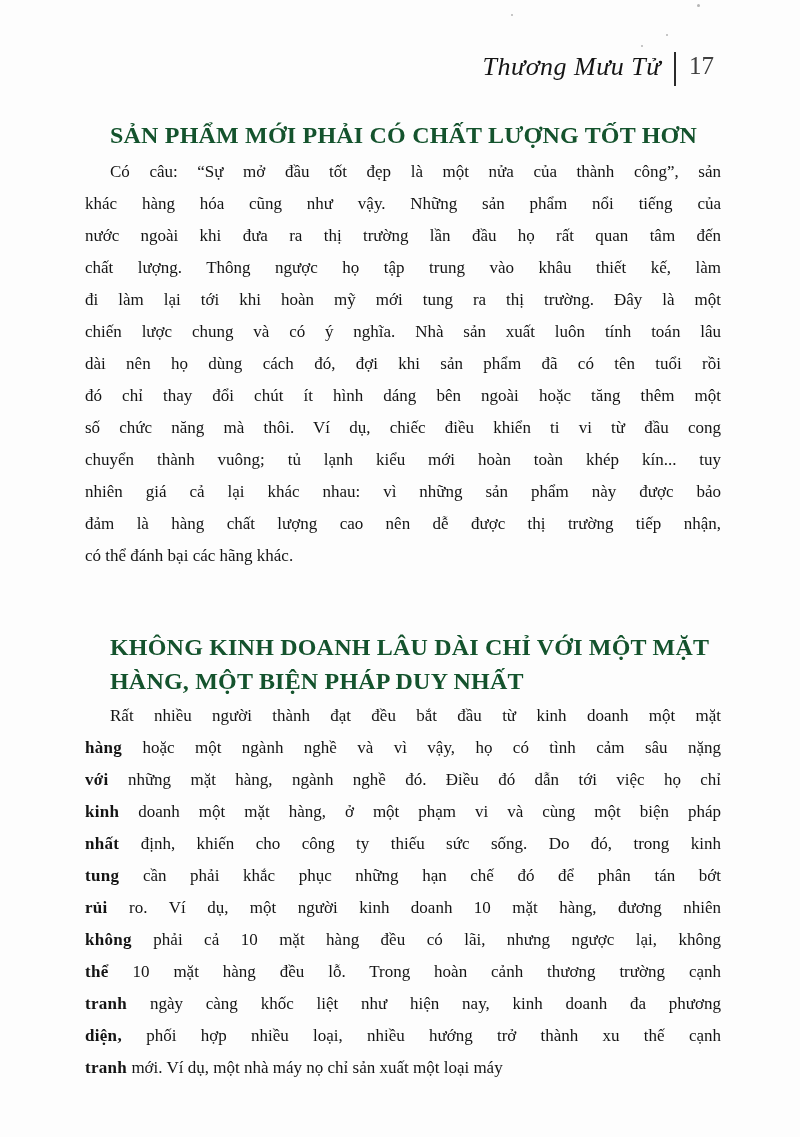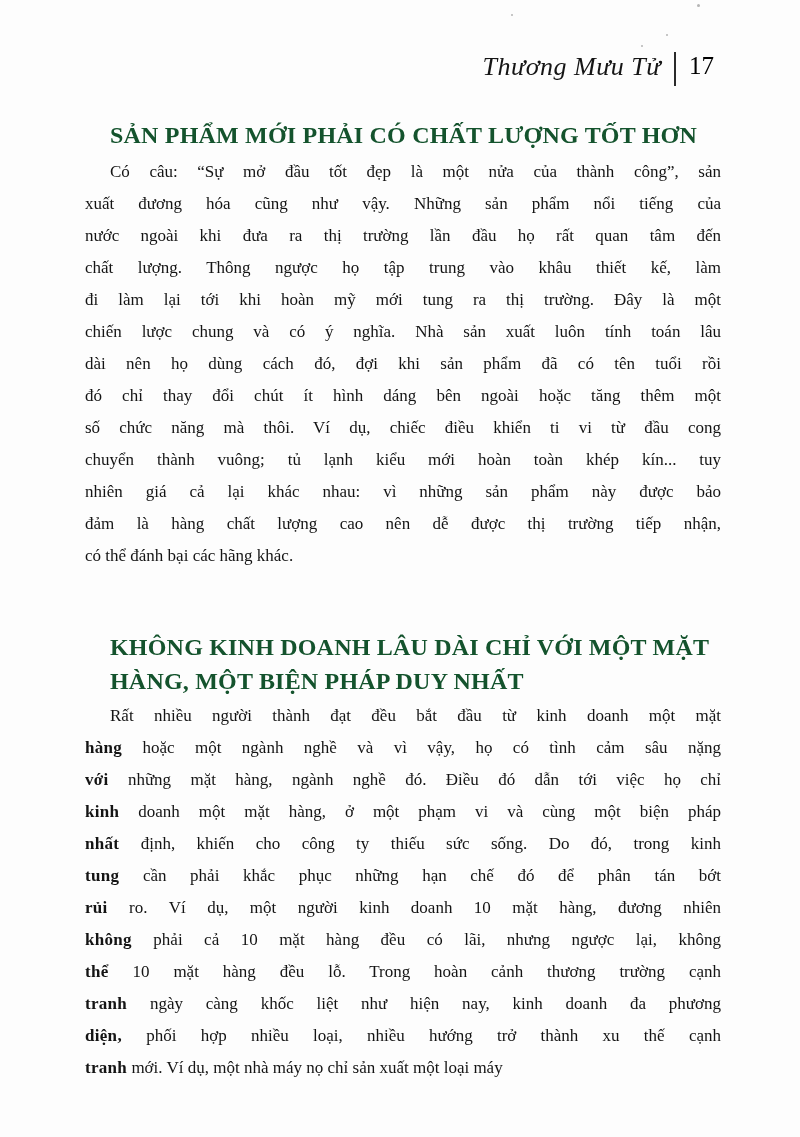--- a/index.html
+++ b/index.html
@@ -28,21 +28,21 @@
     letter-spacing: 0.5px;
     color: #151515;
   }
   .header-divider {
     width: 2px;
     height: 34px;
     background: #2a2a2a;
   }
   .page-number {
     font-size: 25px;
-    color: #000000;
+    color: #404040;
   }
   
   .heading {
     position: absolute;
     left: 110px;
     right: 60px;
     font-weight: 700;
     font-size: 24px;
     line-height: 34px;
     color: #14532d;
@@ -99,21 +99,21 @@
     <span class="header-divider"></span>
     <span class="page-number">17</span>
   </div>
 
   <div id="heading-1" class="heading">
       <div class="tline last">SẢN PHẨM MỚI PHẢI CÓ CHẤT LƯỢNG TỐT HƠN</div>
     </div>
 
   <div id="para-1" class="para">
       <div class="tline first">Có câu: “Sự mở đầu tốt đẹp là một nửa của thành công”, sản</div>
-      <div class="tline">xuất đương hóa cũng như vậy. Những sản phẩm nổi tiếng của</div>
+      <div class="tline">khác hàng hóa cũng như vậy. Những sản phẩm nổi tiếng của</div>
       <div class="tline">nước ngoài khi đưa ra thị trường lần đầu họ rất quan tâm đến</div>
       <div class="tline">chất lượng. Thông ngược họ tập trung vào khâu thiết kế, làm</div>
       <div class="tline">đi làm lại tới khi hoàn mỹ mới tung ra thị trường. Đây là một</div>
       <div class="tline">chiến lược chung và có ý nghĩa. Nhà sản xuất luôn tính toán lâu</div>
       <div class="tline">dài nên họ dùng cách đó, đợi khi sản phẩm đã có tên tuổi rồi</div>
       <div class="tline">đó chỉ thay đổi chút ít hình dáng bên ngoài hoặc tăng thêm một</div>
       <div class="tline">số chức năng mà thôi. Ví dụ, chiếc điều khiển ti vi từ đầu cong</div>
       <div class="tline">chuyển thành vuông; tủ lạnh kiểu mới hoàn toàn khép kín... tuy</div>
       <div class="tline">nhiên giá cả lại khác nhau: vì những sản phẩm này được bảo</div>
       <div class="tline">đảm là hàng chất lượng cao nên dễ được thị trường tiếp nhận,</div>

